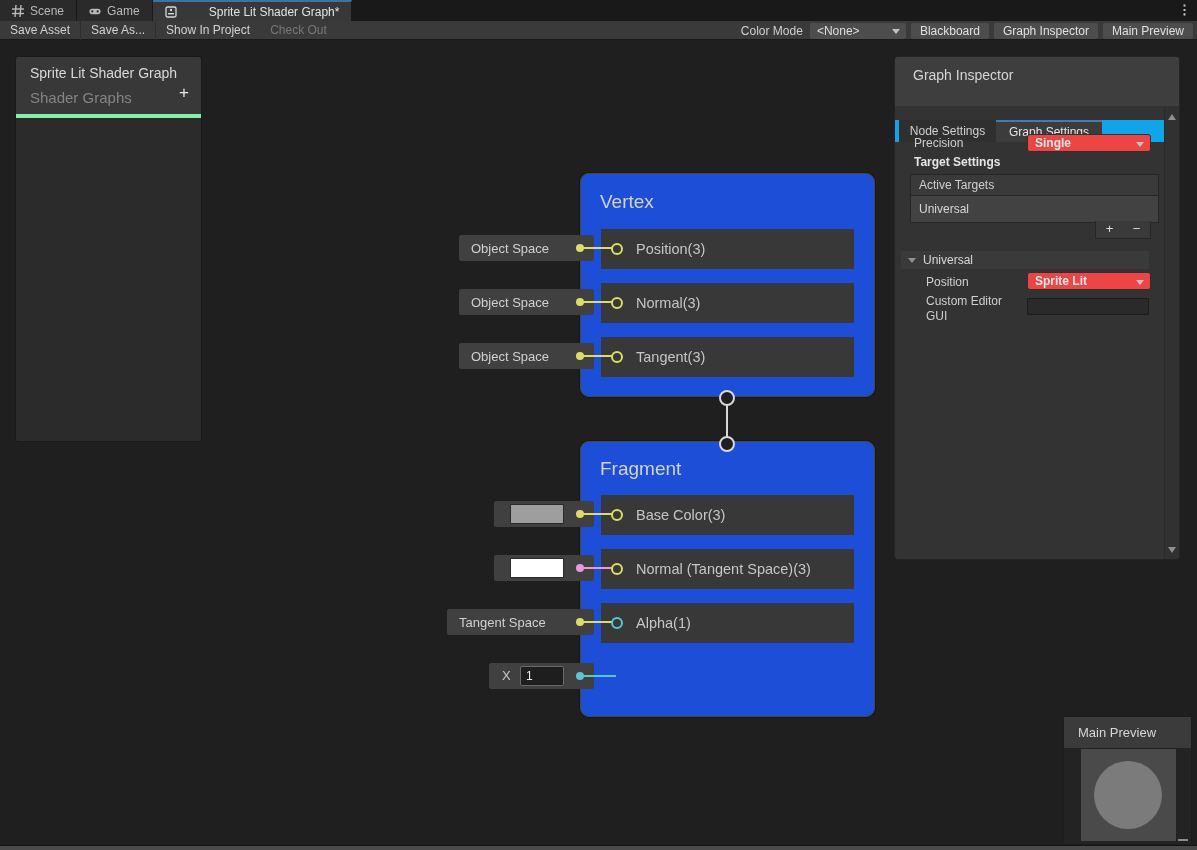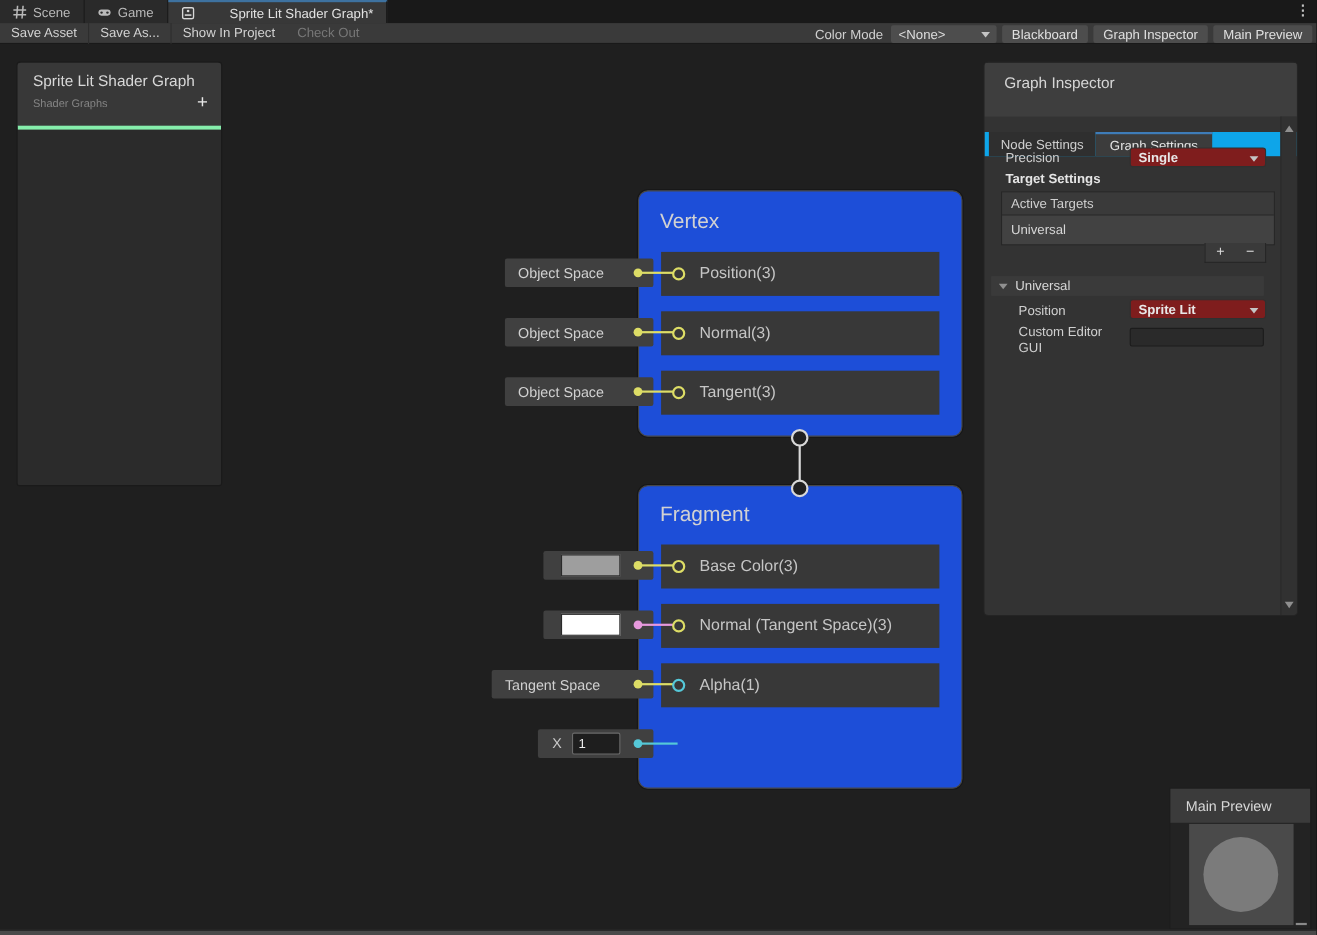--- a/index.html
+++ b/index.html
@@ -25,21 +25,21 @@
   .tb-drop{background:#4d4d4d;border-radius:2px;height:16px;line-height:16px;width:96px;color:#dedede;
            position:relative;padding:0 0 0 7px;box-sizing:border-box;}
   .caret{position:absolute;right:6px;top:6px;width:0;height:0;border-left:4px solid transparent;
          border-right:4px solid transparent;border-top:5px solid #c4c4c4;}
 
   
   .blackboard{position:absolute;left:15px;top:56px;width:187px;height:386px;background:#2b2b2b;
               border:1px solid #1a1a1a;border-radius:3px;box-sizing:border-box;}
   .bb-head{height:57px;background:#383838;border-bottom:4px solid #86efac;border-radius:3px 3px 0 0;position:relative;padding-left:32px;}
   .bb-title{position:absolute;left:14px;top:8px;font-size:14px;color:#d8d8d8;}
-  .bb-sub{position:absolute;left:14px;top:32px;font-size:10px;color:#848484;}
+  .bb-sub{position:absolute;left:14px;top:32px;font-size:15px;color:#848484;}
   .bb-plus{position:absolute;right:12px;top:26px;font-size:17px;color:#e8e8e8;}
 
   
   .node{position:absolute;background:#1d4ed8;border:1px solid #484848;border-radius:9px;
         box-shadow:0 0 0 1px #171717;box-sizing:border-box;}
   .node-title{display:flex;align-items:center;padding-left:19px;font-size:19px;color:#d2d2d2;}
   .node-row{margin:0 20px 14px 20px;height:40px;background:#383838;display:flex;align-items:center;}
   .ring{width:8px;height:8px;border-radius:50%;border:2px solid #ddd;background:#383838;
         margin-left:10px;position:relative;z-index:4;flex:none;}
   .row-label{margin-left:13px;font-size:14.5px;color:#c6c6c6;white-space:nowrap;}
@@ -64,21 +64,21 @@
   .gi{position:absolute;left:894px;top:56px;width:286px;height:504px;background:#333;
       border:1px solid #242424;border-radius:4px;box-sizing:border-box;overflow:hidden;}
   .gi-titleband{position:absolute;left:0;top:0;width:100%;height:49px;background:#3e3e3e;}
   .gi-title{position:absolute;left:18px;top:10px;font-size:14px;color:#d6d6d6;}
   .gi-tabs{position:absolute;left:0;top:63px;width:100%;height:22px;background:#0ea5e9;}
   .gi-tab{position:absolute;top:0;height:22px;font-size:12px;color:#cfcfcf;display:flex;align-items:center;
           justify-content:center;background:#2f2f2f;box-sizing:border-box;}
   .gi-tab.active{background:#3c3c3c;color:#e4e4e4;border-top:2px solid #3e7cb8;}
   .gi-label{position:absolute;font-size:12px;color:#cfcfcf;}
   .gi-bold{font-weight:bold;color:#e5e5e5;}
-  .gi-drop{position:absolute;width:124px;height:18px;background:#7f1d1d;border-radius:3px;border:1px solid #303030;
+  .gi-drop{position:absolute;width:124px;height:18px;background:#ef4444;border-radius:3px;border:1px solid #303030;
            box-sizing:border-box;font-size:12px;font-weight:bold;color:#e8e8e8;line-height:16px;padding-left:7px;}
   .gi-list{position:absolute;left:15px;top:117px;width:249px;border:1px solid #262626;box-sizing:border-box;}
   .gi-list-head{height:20px;background:#3a3a3a;border-bottom:1px solid #262626;font-size:12px;color:#cfcfcf;
                 line-height:20px;padding-left:8px;}
   .gi-list-item{height:26px;background:#424242;font-size:12px;color:#d6d6d6;line-height:26px;padding-left:8px;}
   .gi-pm{position:absolute;left:200px;top:164px;width:56px;height:18px;background:#3a3a3a;border:1px solid #262626;
          border-top:none;display:flex;box-sizing:border-box;}
   .gi-pm span{flex:1;text-align:center;font-size:13px;color:#ddd;line-height:16px;}
   .gi-fold{position:absolute;left:6px;top:194px;width:248px;height:18px;background:#3a3a3a;display:flex;align-items:center;}
   .fold-arrow{width:0;height:0;border-left:4px solid transparent;border-right:4px solid transparent;

